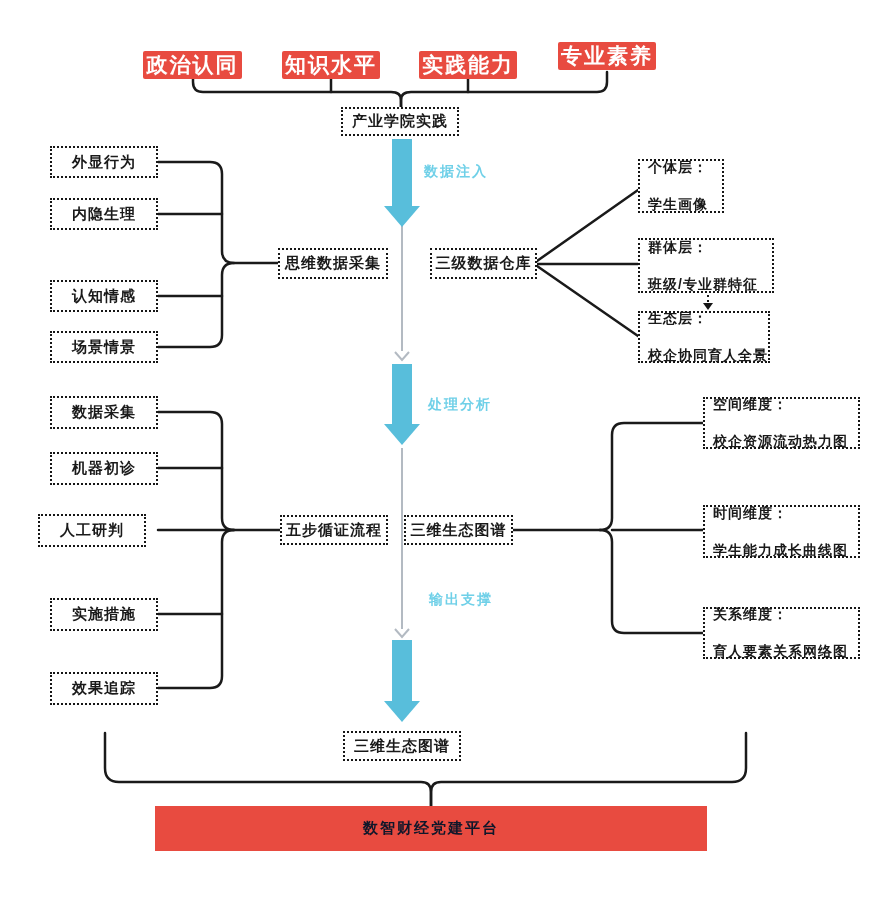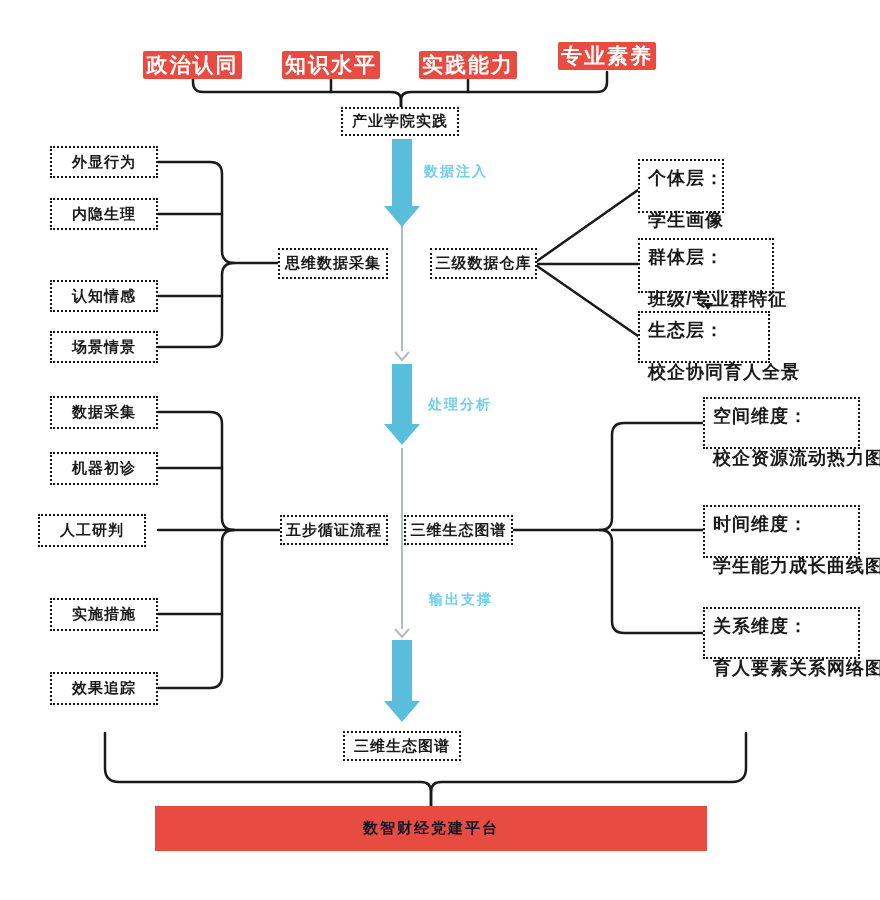--- a/index.html
+++ b/index.html
@@ -17,22 +17,22 @@
   }
   .red-box{
     position:absolute;z-index:2;box-sizing:border-box;background:#e84b40;
     color:#ffffff;font-weight:bold;font-size:21px;letter-spacing:2px;
     display:flex;align-items:center;justify-content:center;border-radius:2px;
     white-space:nowrap;
     margin-top:7px;
   }
   .multi{
     position:absolute;z-index:2;box-sizing:border-box;background:#fff;
-    border:2px dotted #161616;color:#1a1a1a;font-weight:bold;font-size:18px;
-    display:flex;flex-direction:column;justify-content:space-between;gap:18px;
+    border:2px dotted #161616;color:#1a1a1a;font-weight:bold;font-size:14px;
+    display:flex;flex-direction:column;justify-content:center;gap:18px;
     padding:5px 8px;letter-spacing:1px;line-height:1.35;white-space:nowrap;
   }
   .flow-label{
     position:absolute;z-index:2;color:#6fd0e8;font-weight:bold;font-size:14px;
     letter-spacing:2px;white-space:nowrap;
   }
   .banner{
     position:absolute;z-index:2;background:#e84b40;color:#0f172a;font-weight:bold;
     font-size:15px;letter-spacing:2px;display:flex;align-items:center;
     justify-content:center;

